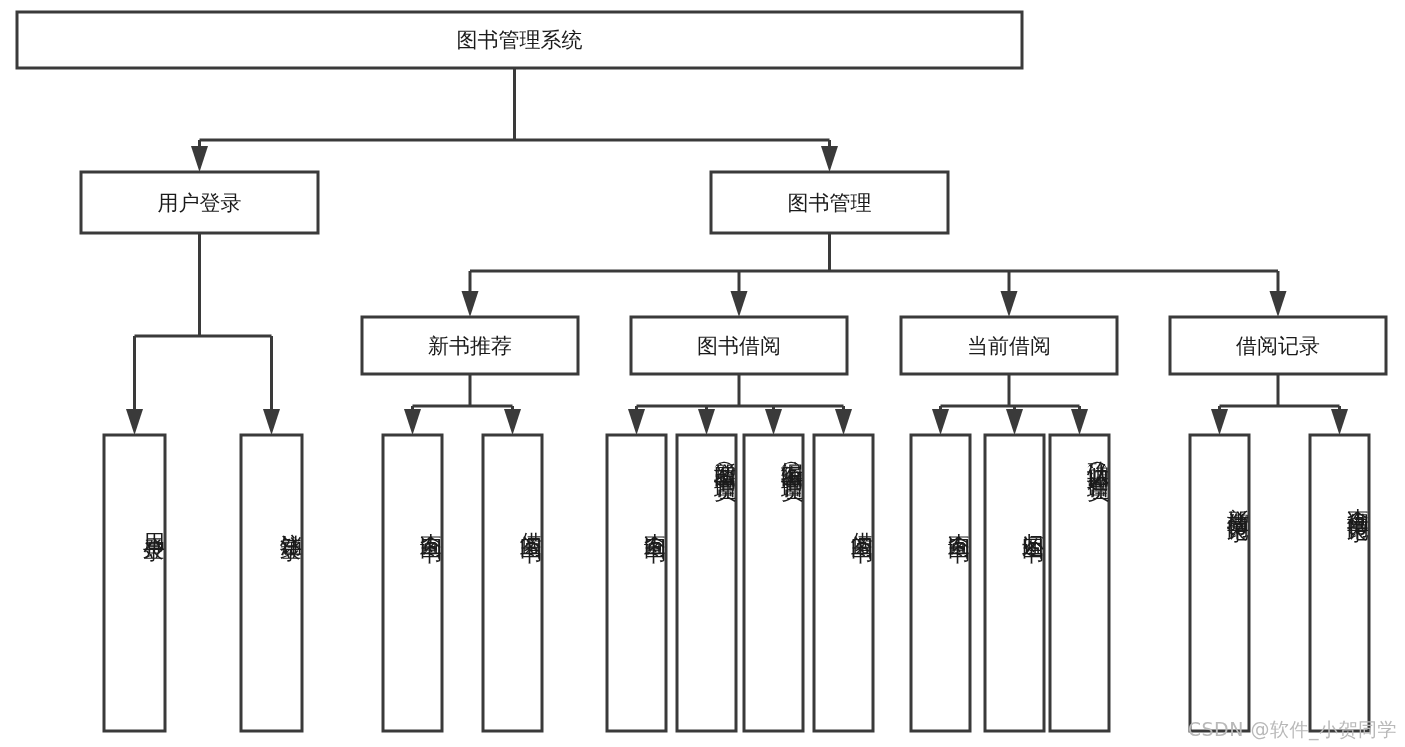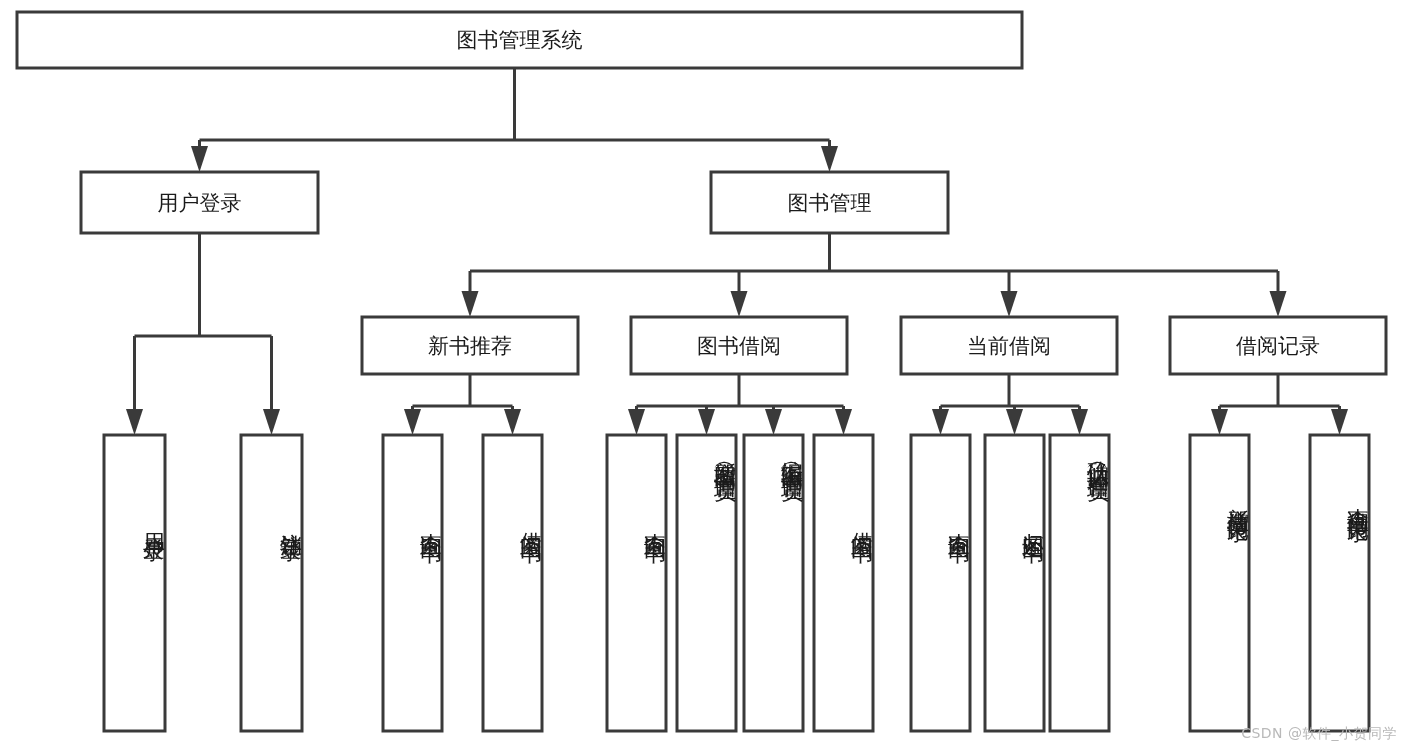--- a/index.html
+++ b/index.html
@@ -61,21 +61,21 @@
     color: #1b1b1b;
     white-space: nowrap;
     text-align: start;
     pointer-events: none;
   }
   .watermark {
     position: absolute;
     right: 8px;
     bottom: 4px;
     font-family: "DejaVu Sans", "Liberation Sans", sans-serif;
-    font-size: 14px;
+    font-size: 19px;
     color: #b9b9b9;
     letter-spacing: 0.5px;
     white-space: nowrap;
   }
 </style>
 </head>
 <body>
 
 <div id="diagram-root">
 

